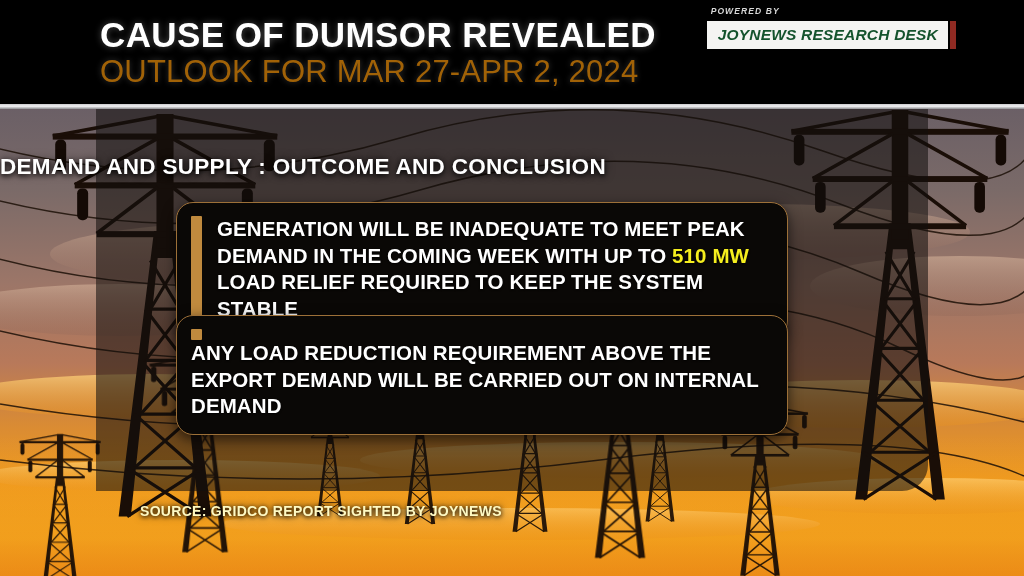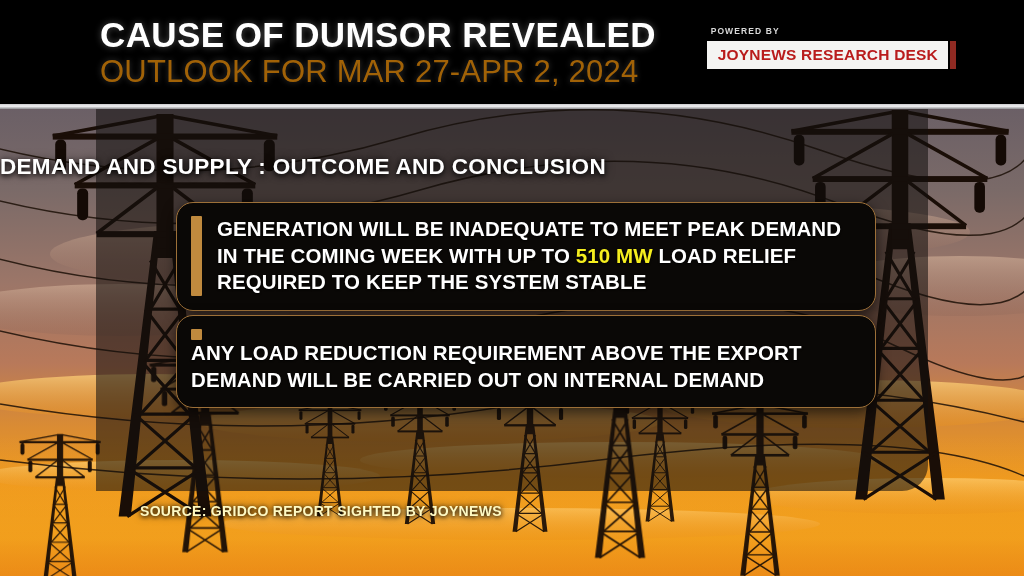--- a/index.html
+++ b/index.html
@@ -27,28 +27,28 @@
     font-size:35px; font-weight:bold; color:#fff; letter-spacing:0.4px;
     line-height:1.03; white-space:nowrap;
     text-shadow:0 0 7px rgba(255,255,255,.30);
   }
   #title-sub {
     font-size:31px; font-weight:400; color:#a16207; letter-spacing:0.2px;
     line-height:1.12; white-space:nowrap; margin-top:2px;
     text-shadow:0 0 6px rgba(255,255,255,.22);
   }
 
-  #powered-block { position:absolute; right:68px; top:26px; text-align:left; }
+  #powered-block { position:absolute; right:68px; top:6px; text-align:left;font-style:italic; }
   #powered-by {
     font-size:8.5px; font-weight:bold; color:#d8d8d8; letter-spacing:1.1px;
     margin-bottom:5px; padding-left:4px;
   }
   #brand-row { display:flex; align-items:stretch; }
   #brand-plate {
-    background:#f4f4f2; color:#b91c1c; font-size:15.5px; font-weight:bold;
+    background:#f4f4f2; color:#14532d; font-size:15.5px; font-weight:bold;
     letter-spacing:0.2px; padding:5px 10px 5px 11px; white-space:nowrap;
     line-height:1.15;
   }
   #brand-bar { width:6px; background:#8f2a22; margin-left:2px; }
 
   
   #panel {
     position:absolute; left:96px; top:109px; width:832px; height:382px;
     background:rgba(18,14,12,0.56);
     border-bottom-right-radius:26px;
@@ -58,21 +58,21 @@
   
   #content { position:absolute; left:0; top:104px; width:1024px; height:472px; z-index:10; }
 
   #section-heading {
     position:absolute; left:0; top:50px; width:1024px; text-align:left;
     font-size:22.5px; font-weight:bold; color:#fff; letter-spacing:0.3px;
     text-shadow:0 2px 5px rgba(0,0,0,.85), 0 0 10px rgba(0,0,0,.7);
   }
 
   .card {
-    position:absolute; left:176px; width:700px;
+    position:absolute; left:176px; width:612px;
     background:#0a0806;
     border:1.4px solid #9d7038;
     border-radius:17px;
     box-shadow:0 4px 14px rgba(0,0,0,.65);
     display:flex; align-items:stretch;
     padding:13px 16px 14px 14px;
   }
   #card-1 { top:98px; }
   #card-2 { top:211px;flex-direction:column; }
 

